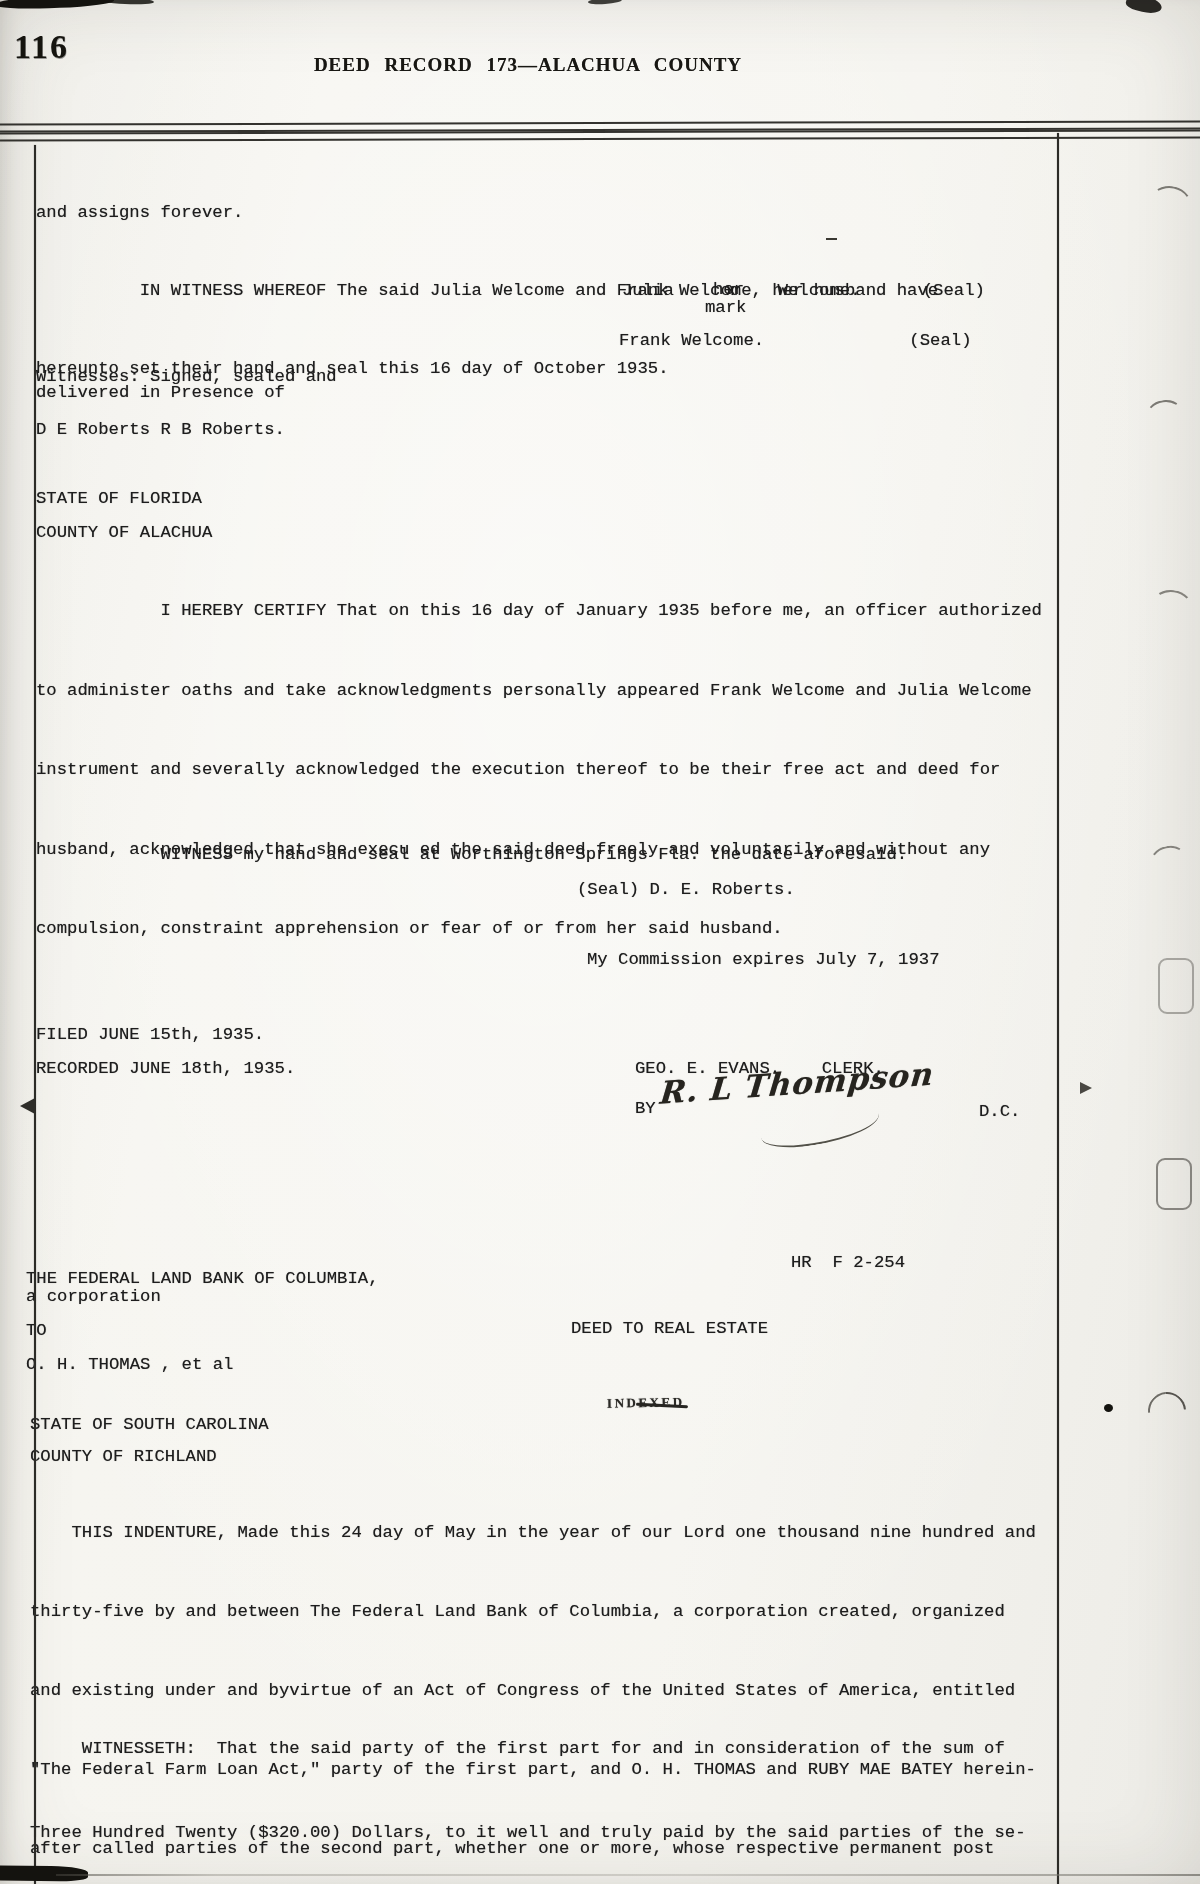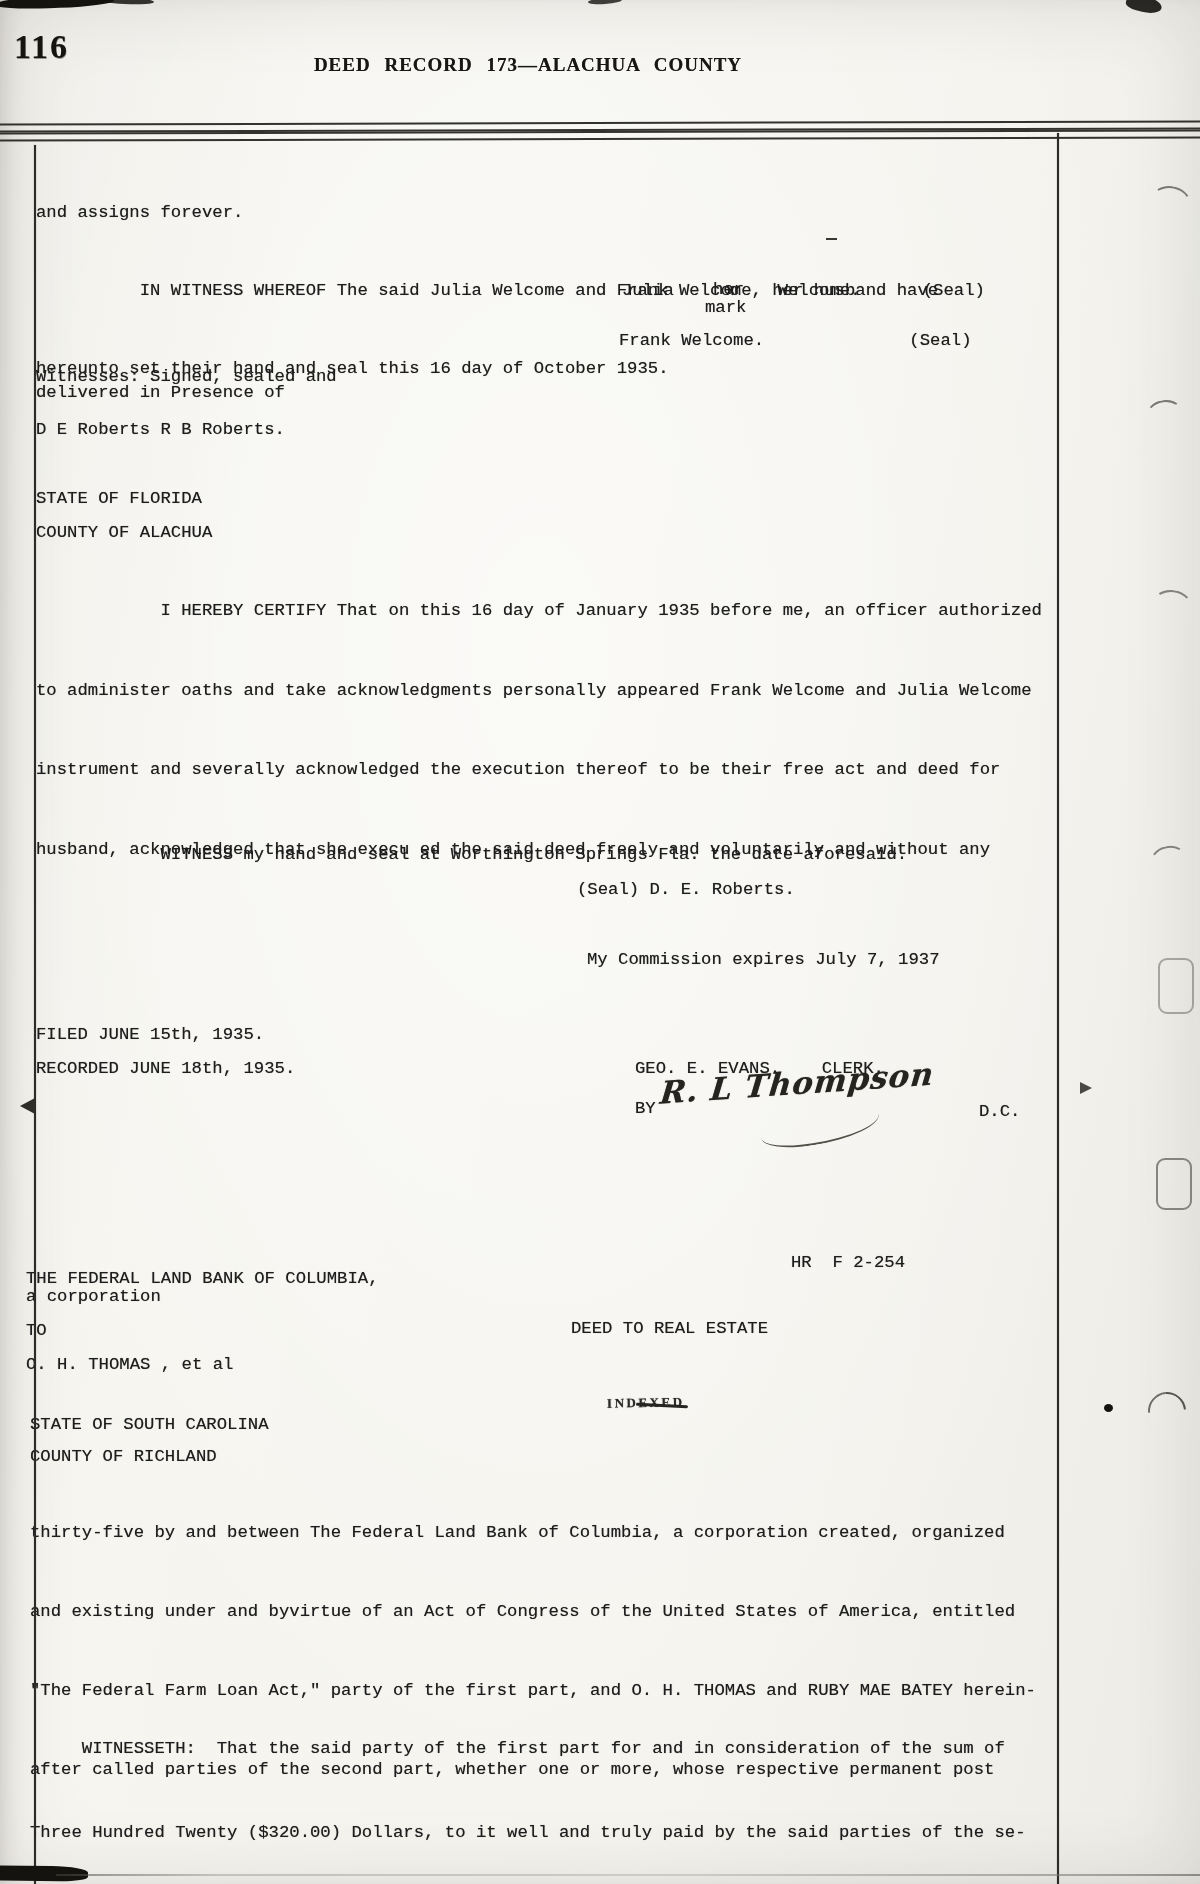--- a/index.html
+++ b/index.html
@@ -69,20 +69,21 @@
   <div class="tw" style="left:36px;top:419px">D E Roberts R B Roberts.</div>
 
   <div class="tw" style="left:36px;top:488px">STATE OF FLORIDA</div>
   <div class="tw" style="left:36px;top:522px">COUNTY OF ALACHUA</div>
 
   <div class="para" style="left:36px;top:556px">
     <div class="ln">            I HEREBY CERTIFY That on this 16 day of January 1935 before me, an officer authorized</div>
     <div class="ln">to administer oaths and take acknowledgments personally appeared Frank Welcome and Julia Welcome</div>
     <div class="ln">instrument and severally acknowledged the execution thereof to be their free act and deed for</div>
     <div class="ln">husband, acknowledged that she execu ed the said deed freely and voluntarily and without any</div>
+    <div class="ln">compulsion, constraint apprehension or fear of or from her said husband.</div>
   </div>
 
   <div class="tw" style="left:36px;top:844px">            WITNESS my hand and seal at Worthington Springs Fla. the date aforesaid.</div>
   <div class="tw" style="left:577px;top:879px">(Seal) D. E. Roberts.</div>
   <div class="tw" style="left:587px;top:949px">My Commission expires July 7, 1937</div>
 
   <div class="tw" style="left:36px;top:1024px">FILED JUNE 15th, 1935.</div>
   <div class="tw" style="left:36px;top:1058px">RECORDED JUNE 18th, 1935.</div>
   <div class="tw" style="left:635px;top:1058px">GEO. E. EVANS.    CLERK.</div>
   <div class="tw" style="left:635px;top:1098px">BY</div>
@@ -95,20 +96,21 @@
   <div class="tw" style="left:26px;top:1286px">a corporation</div>
   <div class="tw" style="left:26px;top:1320px">TO</div>
   <div class="tw" style="left:571px;top:1318px">DEED TO REAL ESTATE</div>
   <div class="tw" style="left:26px;top:1354px">O. H. THOMAS , et al</div>
   <div id="stamp-indexed">INDEXED</div>
   <div id="stamp-strike"></div>
   <div class="tw" style="left:30px;top:1414px">STATE OF SOUTH CAROLINA</div>
   <div class="tw" style="left:30px;top:1446px">COUNTY OF RICHLAND</div>
 
   <div class="para p-indenture" style="left:30px;top:1478px">
+    <div class="ln">    THIS INDENTURE, Made this 24 day of May in the year of our Lord one thousand nine hundred and</div>
     <div class="ln">thirty-five by and between The Federal Land Bank of Columbia, a corporation created, organized</div>
     <div class="ln">and existing under and byvirtue of an Act of Congress of the United States of America, entitled</div>
     <div class="ln">"The Federal Farm Loan Act," party of the first part, and O. H. THOMAS and RUBY MAE BATEY herein-</div>
     <div class="ln">after called parties of the second part, whether one or more, whose respective permanent post</div>
     
   </div>
 
   <div class="para p-witnesseth" style="left:30px;top:1688px">
     <div class="ln">     WITNESSETH:  That the said party of the first part for and in consideration of the sum of</div>
     <div class="ln">Three Hundred Twenty ($320.00) Dollars, to it well and truly paid by the said parties of the se-</div>

